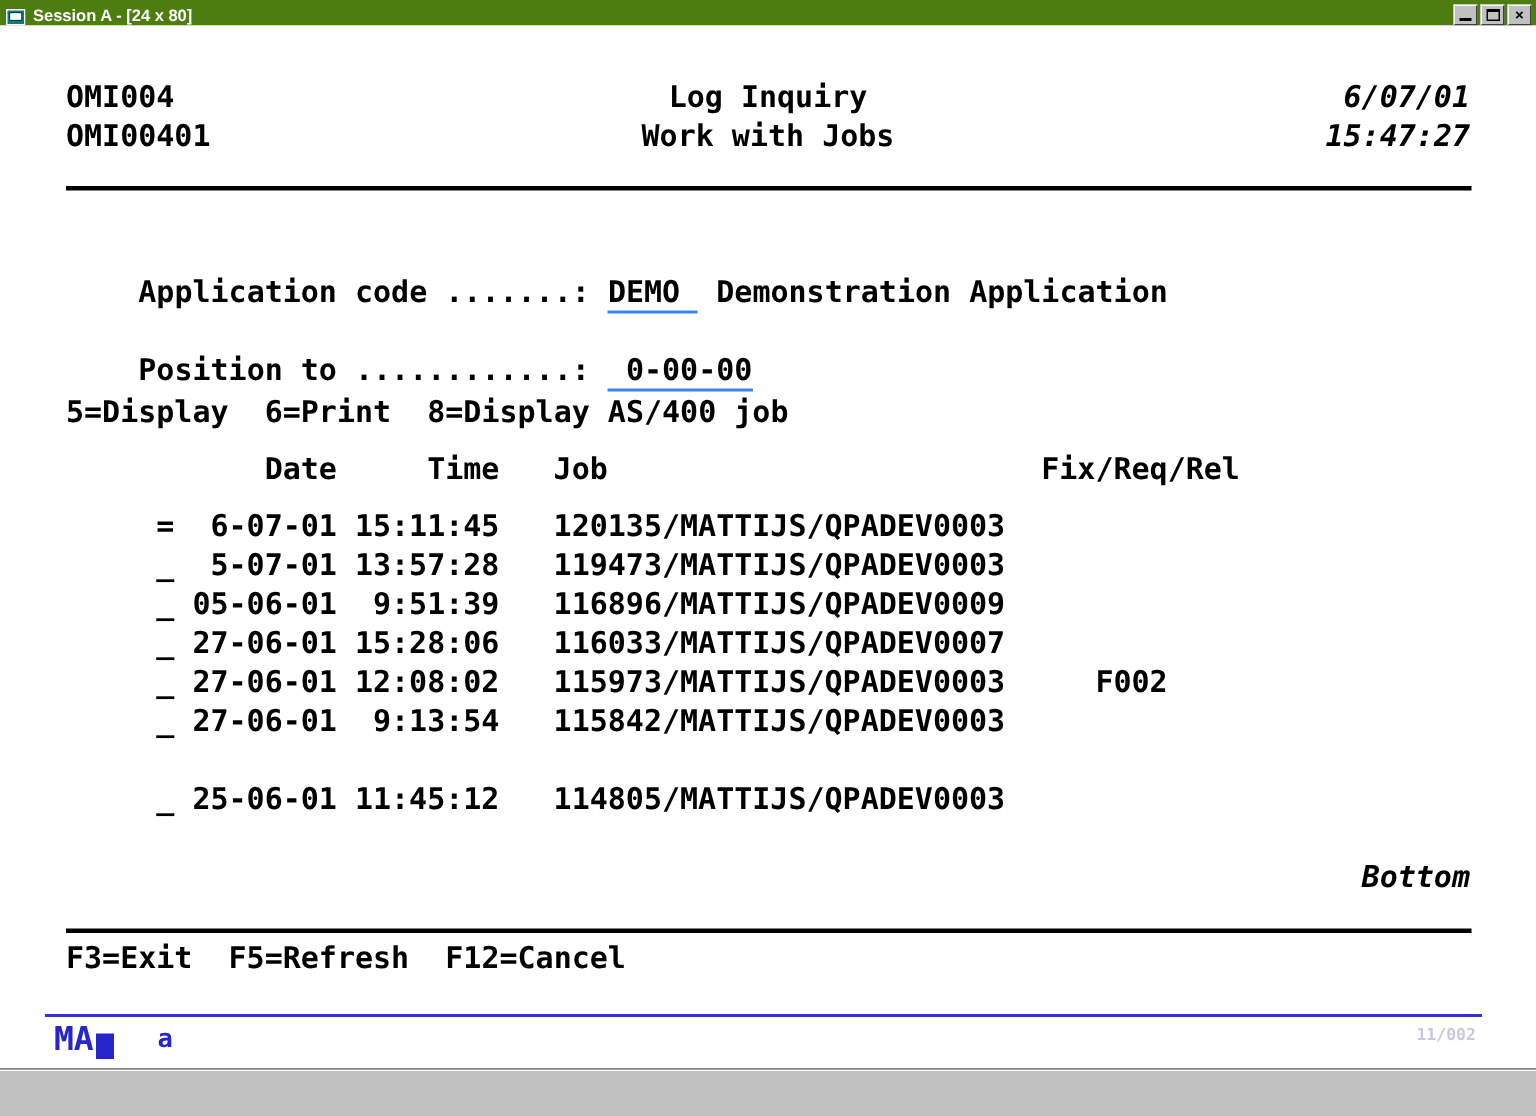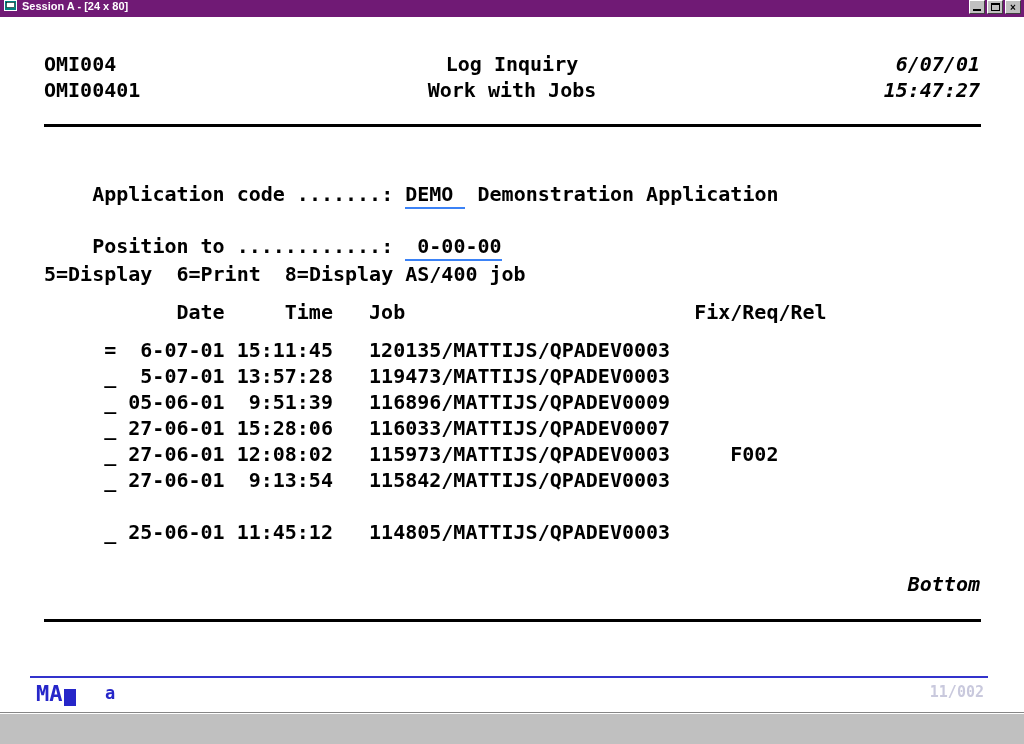--- a/index.html
+++ b/index.html
@@ -3,21 +3,21 @@
 <meta charset="utf-8">
 <style>
   html,body{margin:0;padding:0;}
   body{
     width:1024px;height:744px;position:relative;overflow:hidden;
     background:#ffffff;font-family:"DejaVu Sans Mono",monospace;
   }
   
   .titlebar{
     position:absolute;top:0;left:0;right:0;height:17px;
-    background:#701a75;display:flex;align-items:flex-start;
+    background:#4d7c0f;display:flex;align-items:flex-end;
     padding:0 2px;box-sizing:border-box;
   }
   .session-icon{width:13px;height:11px;margin-left:2px;flex:0 0 auto;}
   .title-text{
     color:#ffffff;font:bold 11px "Liberation Sans",sans-serif;
     margin-left:5px;white-space:nowrap;
   }
   .win-buttons{margin-left:auto;display:flex;gap:2px;margin-right:1px;}
   .win-btn{
     width:16px;height:14px;background:#c0c0c0;box-sizing:border-box;
@@ -44,21 +44,21 @@
   .trow .date{display:inline-block;width:8ch;margin-left:1ch;text-align:right;white-space:pre;}
   .trow .time{display:inline-block;width:8ch;margin-left:1ch;text-align:right;white-space:pre;}
   .trow .job{display:inline-block;width:25ch;margin-left:3ch;white-space:pre;}
   .trow .fix{display:inline-block;margin-left:5ch;white-space:pre;}
   .trow.thead .fix{margin-left:2ch;}
   
   .oia-rule{position:absolute;left:30px;top:659px;width:958px;height:2px;background:#3333cc;}
   .oia-status{position:absolute;left:36px;top:664px;color:#2626c9;font-size:22px;font-weight:bold;white-space:pre;}
   .cursor-block{display:inline-block;width:12px;height:17px;background:#2626c9;vertical-align:text-bottom;margin-left:1px;}
   .oia-session{position:absolute;left:105px;top:666px;color:#2626c9;font-size:17px;font-weight:bold;}
-  .oia-counter{position:absolute;right:40px;top:666px;color:#c9c9dd;font-size:15px;font-weight:bold;}
+  .oia-counter{position:absolute;right:40px;top:666px;color:#c9c9dd;font-size:11px;font-weight:bold;}
   
   .bottom-chrome{
     position:absolute;left:0;right:0;top:712px;height:32px;background:#c0c0c0;
     border-top:1px solid #868686;box-shadow:inset 0 1px 0 #ffffff;
   }
 </style>
 </head>
 <body>
 
 <div class="titlebar">
@@ -125,20 +125,21 @@
     <span class="opt">_</span><span class="date">27-06-01</span><span class="time">9:13:54</span><span class="job">115842/MATTIJS/QPADEV0003</span><span class="fix"></span>
   </div>
   <div class="trow" style="top:479px;">
     <span class="opt">_</span><span class="date">25-06-01</span><span class="time">11:45:12</span><span class="job">114805/MATTIJS/QPADEV0003</span><span class="fix"></span>
   </div>
 
   <span class="right-ln" style="top:555px;">Bottom</span>
 
   <div class="hr" style="top:602px;"></div>
 
+  <span class="ln" style="top:609px;">F3=Exit  F5=Refresh  F12=Cancel</span>
 
   <div class="oia-rule"></div>
   <span class="oia-status"><span>MA</span><span class="cursor-block"></span></span>
   <span class="oia-session">a</span>
   <span class="oia-counter">11/002</span>
 </div>
 
 <div class="bottom-chrome"></div>
 
 </body></html>

